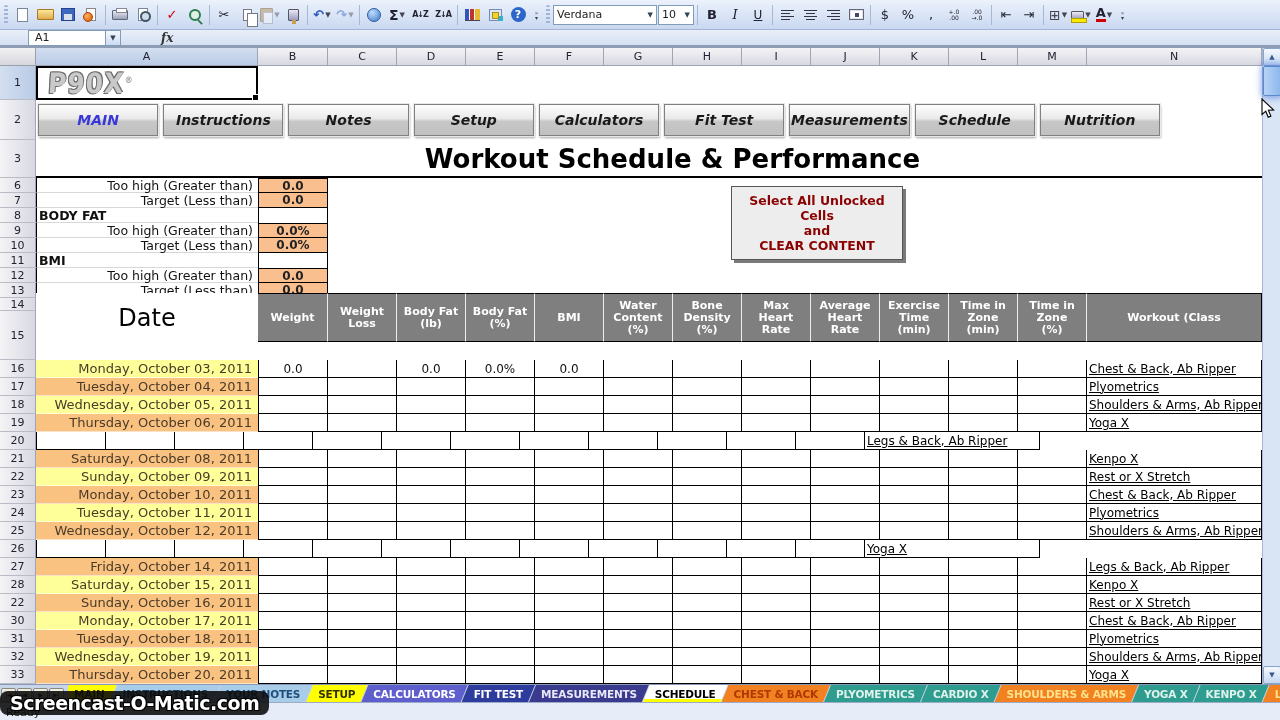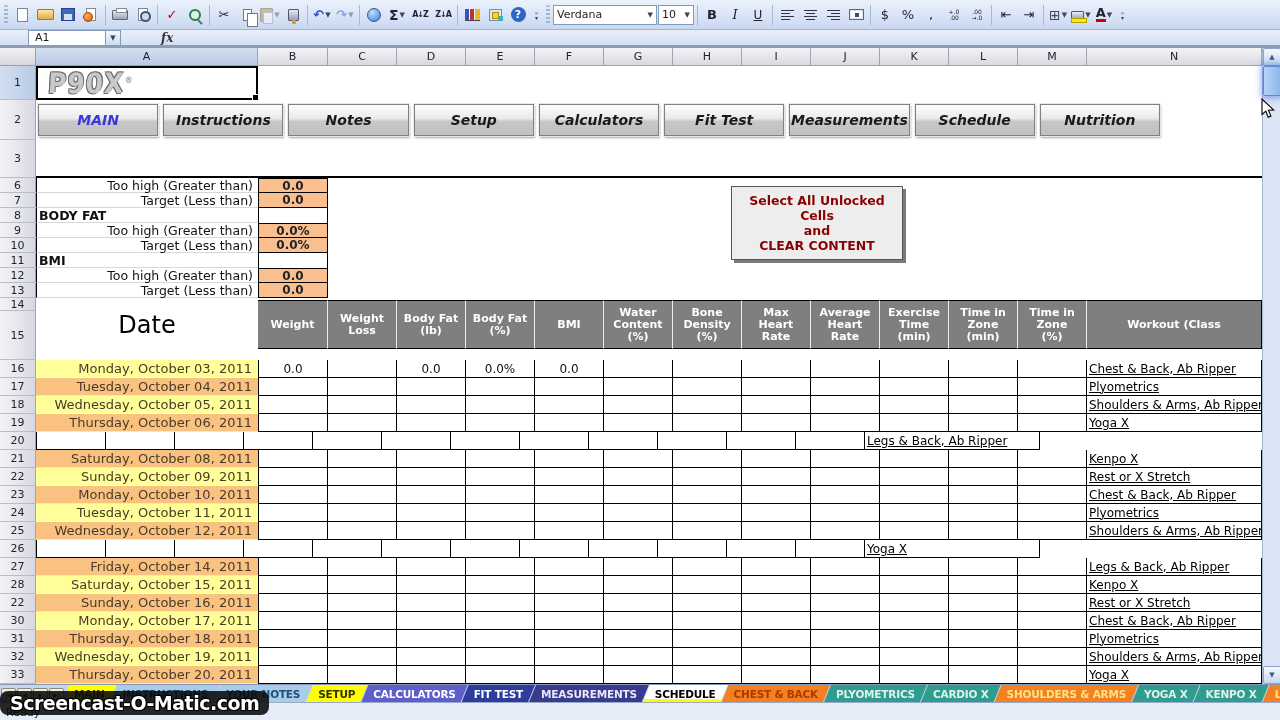--- a/index.html
+++ b/index.html
@@ -98,21 +98,21 @@
 .tlabel{width:222px;display:flex;align-items:center;justify-content:flex-end;padding-right:5px;font-size:12.5px;color:#111;border-bottom:1px solid #D8D8D8;border-left:1px solid #000}
 .tlabel.sec{justify-content:flex-start;padding-left:2px;font-weight:bold}
 .tlabel.blank{border:0}
 .tval{width:70px;display:flex;align-items:center;justify-content:center;font-size:12px;font-weight:bold}
 .tval.v{background:#FABF8F;border:1px solid #000}
 .tval.v.ct{border-top:0}
 .tval.s{background:#fff;border-left:1px solid #000;border-right:1px solid #000}
 
 .clearbtn{position:absolute;left:731px;top:138px;width:172px;height:74px;background:#EDEDED;border:1px solid #555;box-shadow:3px 3px 0 #7A7A7A;color:#8B0000;font-weight:bold;font-size:12.5px;line-height:15px;display:flex;align-items:center;justify-content:center;text-align:center;white-space:pre-line}
 
-.thead{position:absolute;left:36px;top:252px;height:49px;display:flex}
+.thead{position:absolute;left:36px;top:245px;height:49px;display:flex}
 .datehead{width:222px;height:49px;background:#fff;display:flex;align-items:center;justify-content:center;font-size:24px;color:#000}
 .th{height:49px;background:#7F7F7F;color:#fff;font-weight:bold;font-size:11px;line-height:12px;display:flex;align-items:center;justify-content:center;text-align:center;white-space:pre-line;border-right:1px solid #EDEDED;border-top:1px solid #000;border-bottom:1px solid #000;flex:none}
 .th:first-of-type{border-left:1px solid #000}
 .th:last-child{border-right:1px solid #000}
 
 .dbody{position:absolute;left:36px;top:312px;width:1226px}
 .drow{display:flex;height:18px}
 .dcell{width:222px;display:flex;align-items:center;justify-content:flex-end;padding-right:6px;font-size:13px;color:#4A3B28;border-bottom:1px solid rgba(255,255,255,.55)}
 .dcell.y{background:#FFFF99}
 .dcell.o{background:#FAC281}
@@ -380,20 +380,21 @@
       <div class="navbtn">Instructions</div>
       <div class="navbtn">Notes</div>
       <div class="navbtn">Setup</div>
       <div class="navbtn">Calculators</div>
       <div class="navbtn">Fit Test</div>
       <div class="navbtn">Measurements</div>
       <div class="navbtn">Schedule</div>
       <div class="navbtn">Nutrition</div>
     </div>
 
+  <div class="title">Workout Schedule &amp; Performance</div>
   <div class="titleline"></div>
 
   <div class="targets" id="targets">
       <div class="trow" style="height: 15px;">
         <div class="tlabel">Too high (Greater than)</div>
         <div class="tval v">0.0</div>
       </div>
       <div class="trow" style="height: 15px;">
         <div class="tlabel">Target (Less than)</div>
         <div class="tval v ct">0.0</div>
@@ -727,21 +728,21 @@
         <div class="vcell" style="width: 69px;"></div>
         <div class="vcell" style="width: 69px;"></div>
         <div class="vcell" style="width: 69px;"></div>
         <div class="vcell" style="width: 69px;"></div>
         <div class="vcell" style="width: 69px;"></div>
         <div class="wcell">
           <span>Chest &amp; Back, Ab Ripper</span>
         </div>
       </div>
       <div class="drow">
-        <div class="dcell o">Thursday, October 18, 2011</div>
+        <div class="dcell o">Tuesday, October 18, 2011</div>
         <div class="vcell first" style="width: 70px;"></div>
         <div class="vcell" style="width: 69px;"></div>
         <div class="vcell" style="width: 69px;"></div>
         <div class="vcell" style="width: 69px;"></div>
         <div class="vcell" style="width: 69px;"></div>
         <div class="vcell" style="width: 69px;"></div>
         <div class="vcell" style="width: 69px;"></div>
         <div class="vcell" style="width: 69px;"></div>
         <div class="vcell" style="width: 69px;"></div>
         <div class="vcell" style="width: 69px;"></div>

